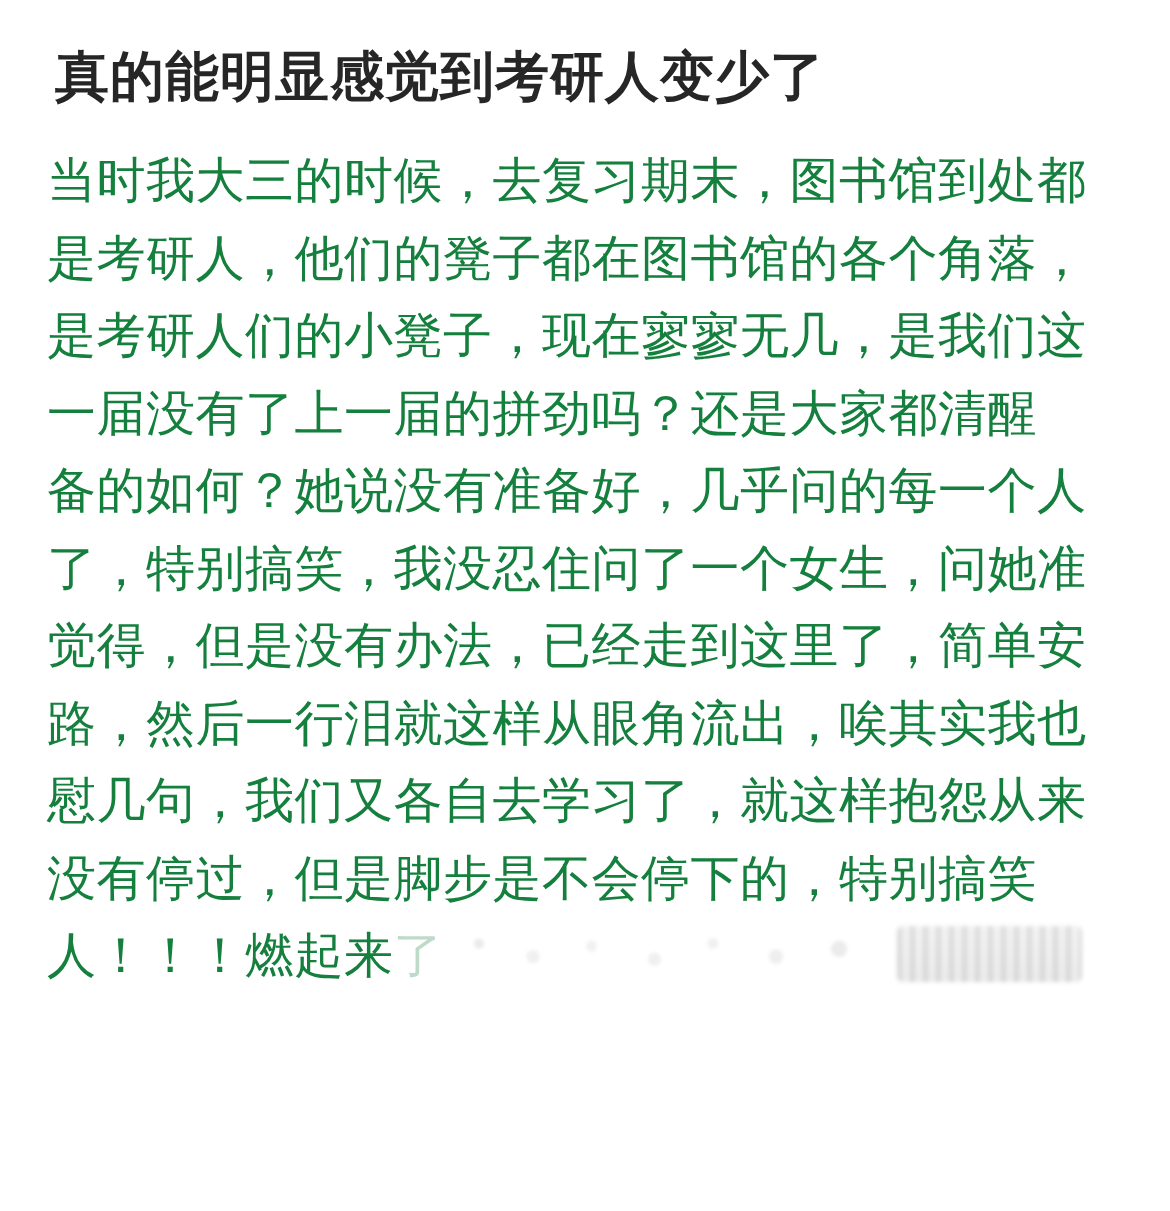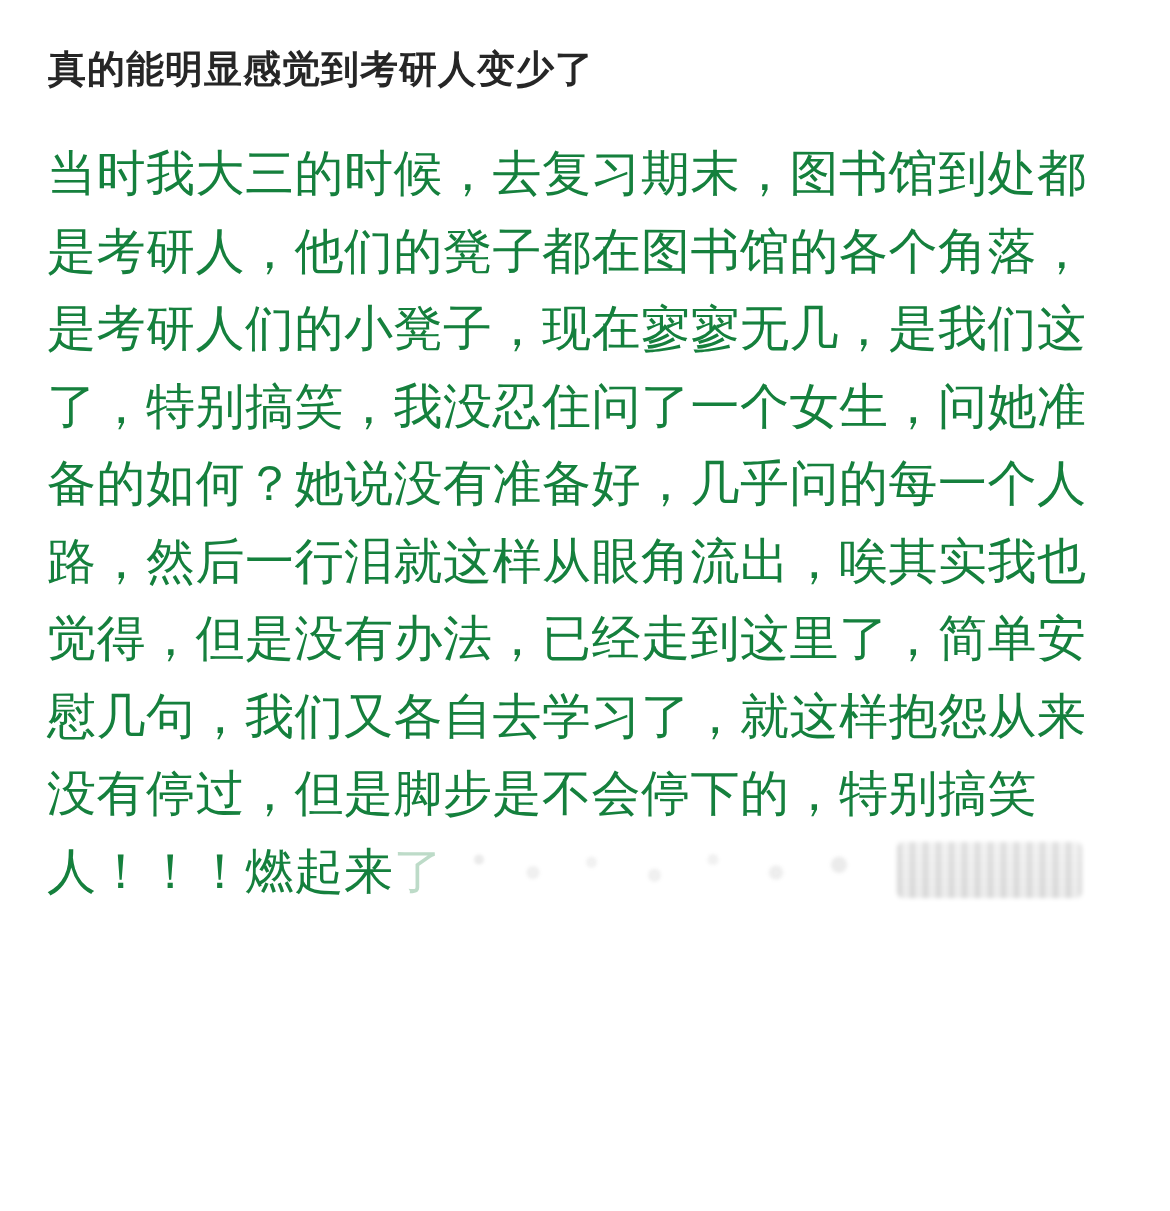--- a/index.html
+++ b/index.html
@@ -14,22 +14,22 @@
     position: relative;
     font-family: "Liberation Sans", sans-serif;
   }
   .post {
     position: absolute;
     left: 47px;
     top: 33px;
     width: 1100px;
   }
   .post-title {
-    margin: 1px;
-    font-size: 38px;
+    margin: 8px;
+    font-size: 54px;
     line-height: 70px;
     font-weight: 700;
     color: #262626;
     letter-spacing: 1px;
     white-space: nowrap;
   }
   .post-text {
     margin-top: 31px;
   }
   .line {
@@ -78,24 +78,25 @@
 </head>
 <body>
 
 <div class="post">
   <h1 class="post-title">真的能明显感觉到考研人变少了</h1>
 
   <div class="post-text" id="post-lines">
       <div class="line">当时我大三的时候，去复习期末，图书馆到处都</div>
       <div class="line">是考研人，他们的凳子都在图书馆的各个角落，</div>
       <div class="line">是考研人们的小凳子，现在寥寥无几，是我们这</div>
+      <div class="line">一届没有了上一届的拼劲吗？还是大家都清醒</div>
+      <div class="line">备的如何？她说没有准备好，几乎问的每一个人</div>
       <div class="line">了，特别搞笑，我没忍住问了一个女生，问她准</div>
-      <div class="line">备的如何？她说没有准备好，几乎问的每一个人</div>
+      <div class="line">觉得，但是没有办法，已经走到这里了，简单安</div>
       <div class="line">路，然后一行泪就这样从眼角流出，唉其实我也</div>
-      <div class="line">觉得，但是没有办法，已经走到这里了，简单安</div>
       <div class="line">慰几句，我们又各自去学习了，就这样抱怨从来</div>
       <div class="line">没有停过，但是脚步是不会停下的，特别搞笑</div>
     </div>
 
   <div class="line last-line">
     <span>人！！！燃起来</span><span class="faded">了</span><span class="ghost-remnant"></span><span class="eraser-smudge"></span>
   </div>
 </div>
 
 </body></html>

